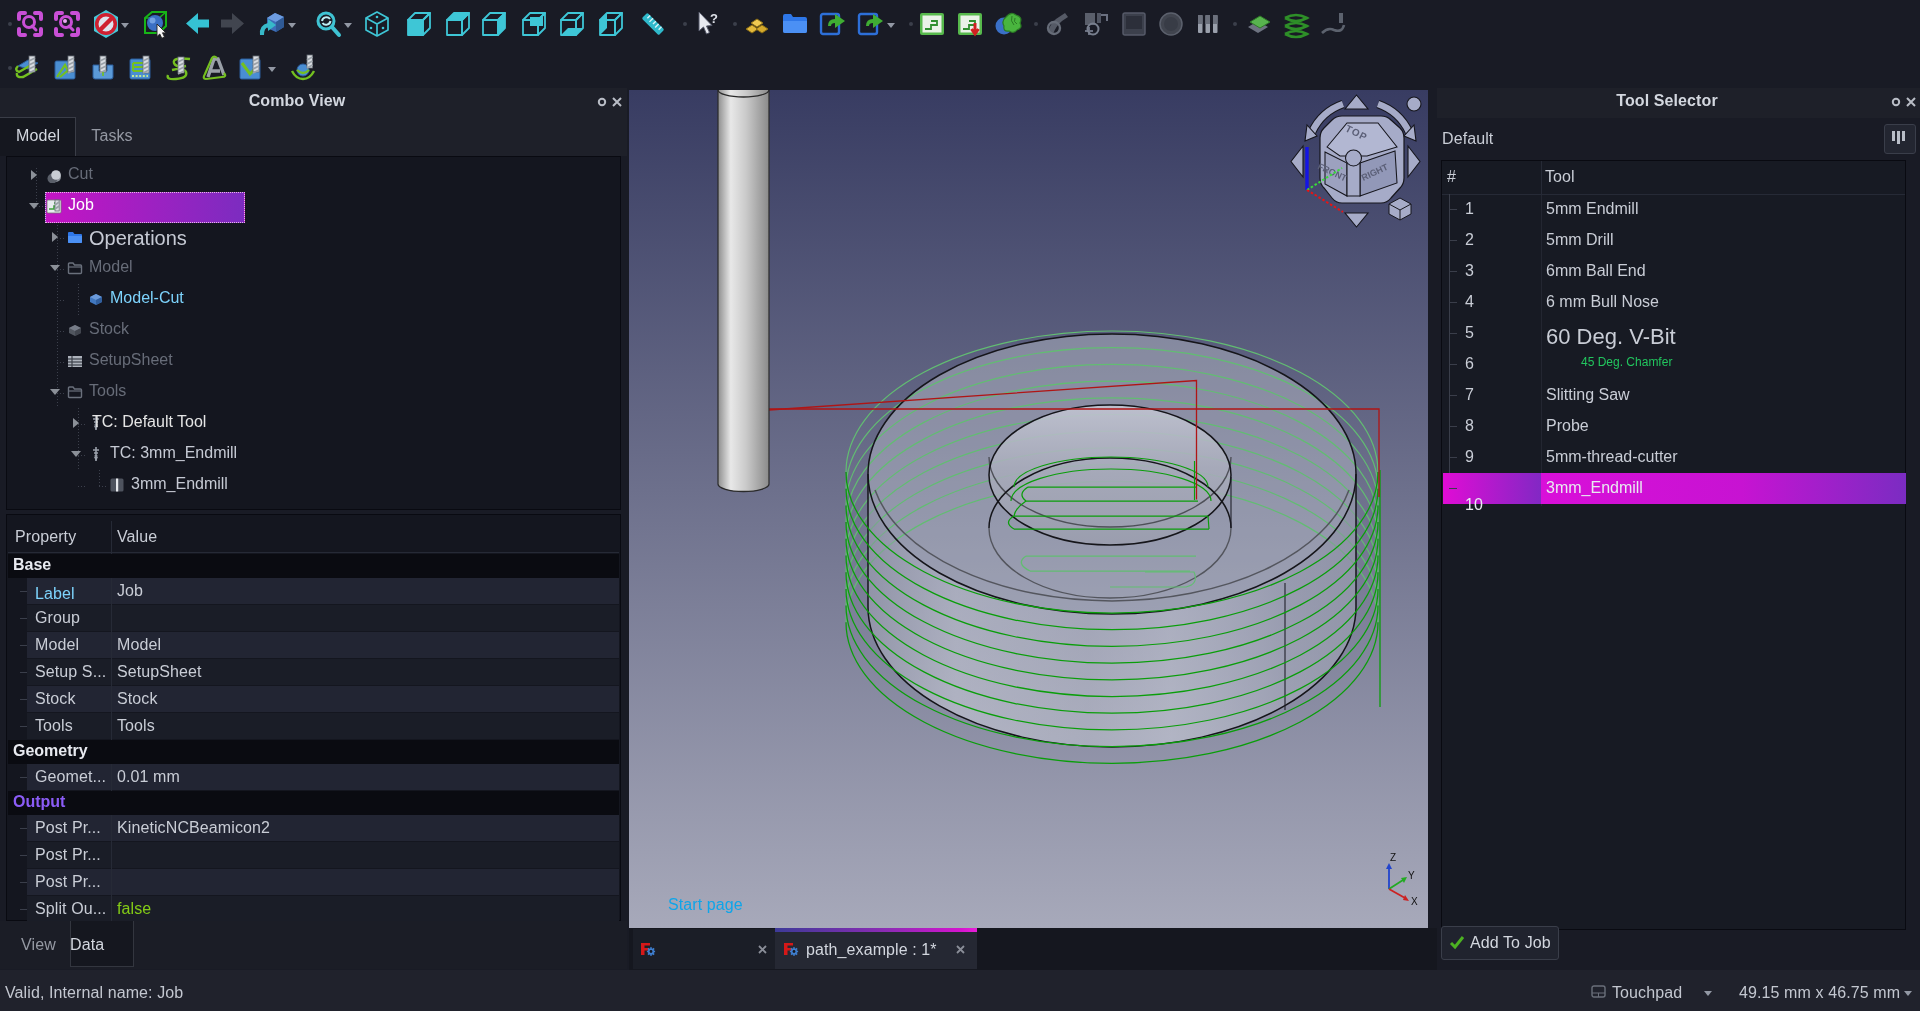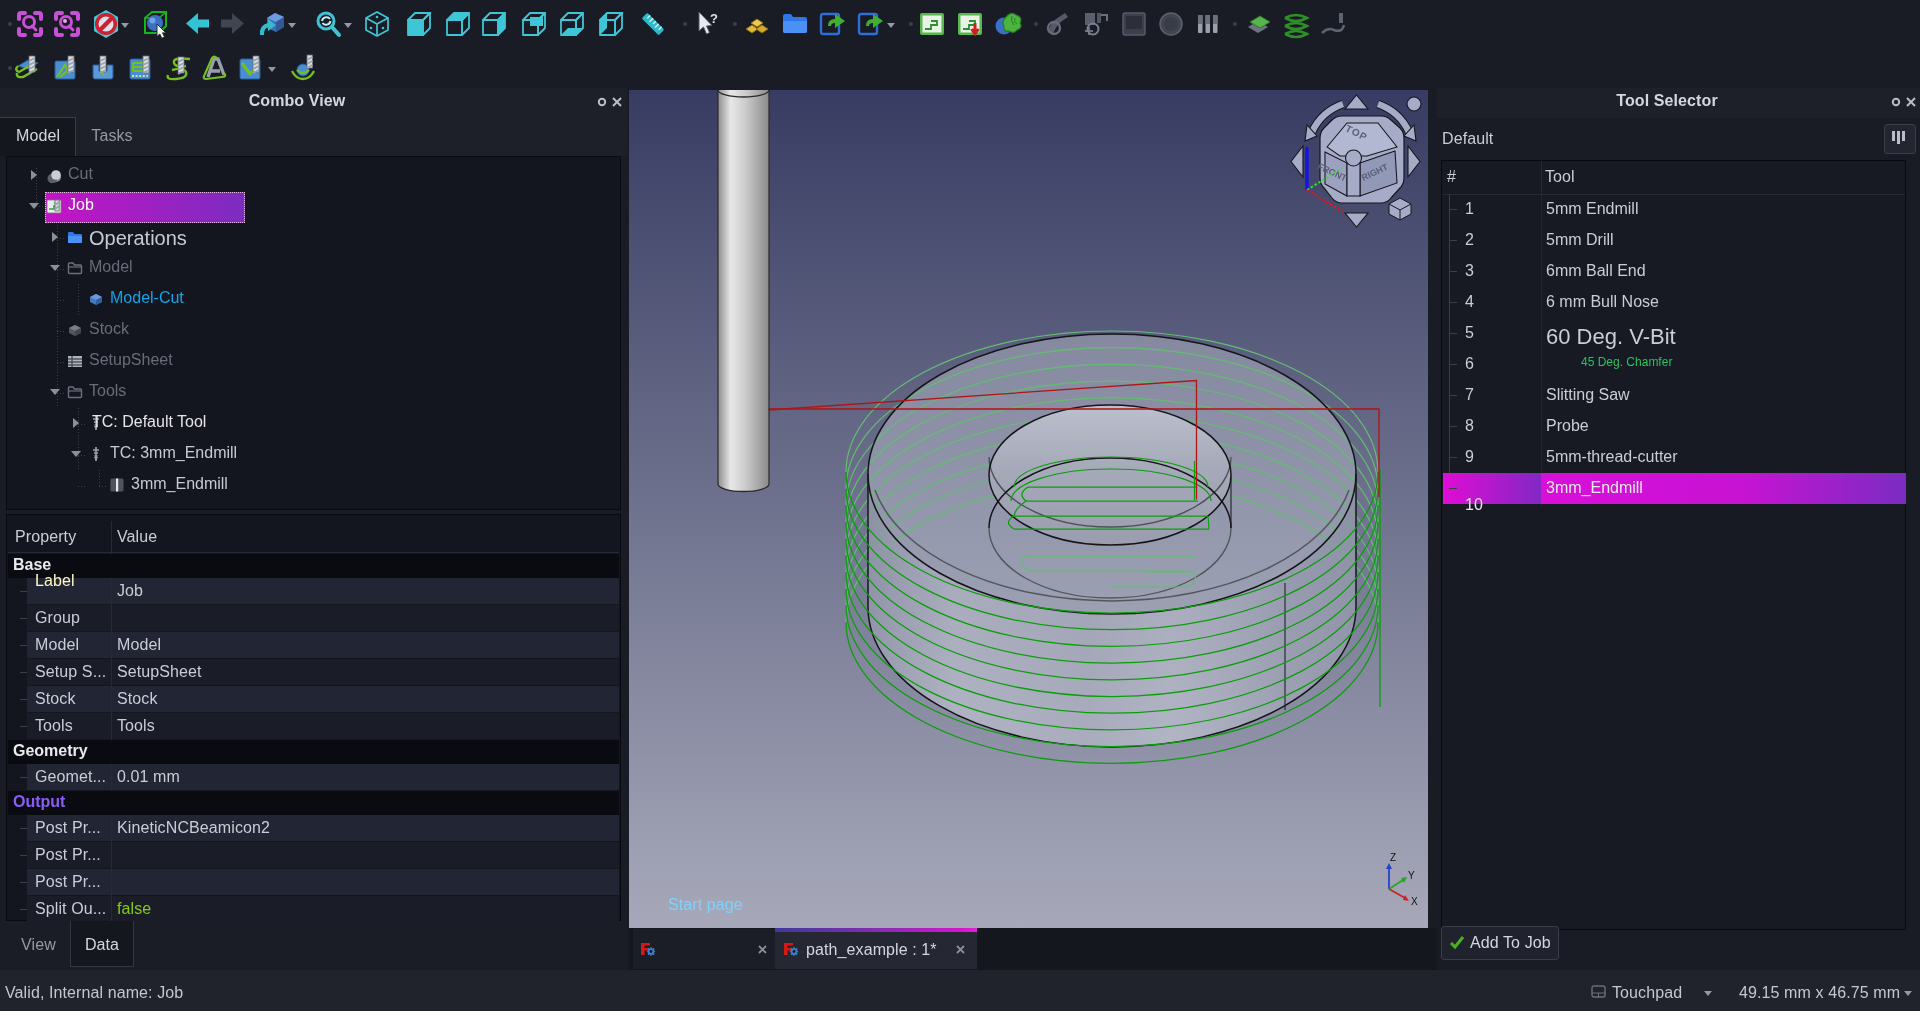--- a/index.html
+++ b/index.html
@@ -383,21 +383,21 @@
 <svg class="abs" style="left:67px;top:260px" width="16" height="16" viewBox="0 0 16 16">
     <path d="M1.5 4 Q1.5 3 2.5 3 L6 3 L7.5 5 L13.5 5 Q14.5 5 14.5 6 L14.5 12.5 Q14.5 13.5 13.5 13.5 L2.5 13.5 Q1.5 13.5 1.5 12.5 Z" fill="none" stroke="#6a707c" stroke-width="1.4"></path>
     <path d="M1.5 7 L14.5 7" stroke="#6a707c" stroke-width="1.2"></path>
   </svg>
 <div class="abs" style="left:89px;top:258px;font-size:16px;color:#676c78;white-space:nowrap">Model</div>
 <svg class="abs" style="left:88px;top:291px" width="16" height="16" viewBox="0 0 16 16">
     <path d="M2 6 L8 3 L14 6 L14 11 L8 14 L2 11 Z" fill="#4178c0"></path>
     <path d="M2 6 L8 3 L14 6 L8 9 Z" fill="#6b9ada"></path>
     <path d="M8 9 L14 6 L14 11 L8 14 Z" fill="#315f9e"></path>
   </svg>
-<div class="abs" style="left:110px;top:289px;font-size:16px;color:#0ea5e9;white-space:nowrap">Model-Cut</div>
+<div class="abs" style="left:110px;top:289px;font-size:16px;color:#7dd3fc;white-space:nowrap">Model-Cut</div>
 <svg class="abs" style="left:67px;top:322px" width="16" height="16" viewBox="0 0 16 16">
     <path d="M2 6 L8 3 L14 6 L14 11 L8 14 L2 11 Z" fill="#51565f"></path>
     <path d="M2 6 L8 3 L14 6 L8 9 Z" fill="#767c88"></path>
     <path d="M8 9 L14 6 L14 11 L8 14 Z" fill="#41454e"></path>
   </svg>
 <div class="abs" style="left:89px;top:320px;font-size:16px;color:#676c78;white-space:nowrap">Stock</div>
 <svg class="abs" style="left:67px;top:353px" width="16" height="16" viewBox="0 0 16 16">
     <rect x="1" y="3" width="14" height="11" fill="#aeb3bc"></rect>
     <g stroke="#3c4049" stroke-width="1.2">
       <line x1="1" y1="6" x2="15" y2="6"></line>
@@ -438,21 +438,21 @@
 <div class="abs" style="left:131px;top:475px;font-size:16px;color:#c6cad4;white-space:nowrap">3mm_Endmill</div>
 <div class="abs" style="left:6px;top:514px;width:615px;height:407px;background:#14161f;border:1px solid #090a11"></div>
 <div class="abs" style="left:8px;top:521px;width:611px;height:32px;border-bottom:1px solid #262a36"></div>
 <div class="abs txt" style="left:15px;top:528px;color:#c9cdd6">Property</div>
 <div class="abs txt" style="left:117px;top:528px;color:#c9cdd6">Value</div>
 <div class="abs" style="left:111px;top:521px;width:1px;height:398px;background:#262a36"></div>
 <div class="abs" style="left:8px;top:554px;width:611px;height:24px;background:#0a0b11"></div>
 <div class="abs" style="left:13px;top:556px;font-size:16px;font-weight:bold;color:#e8eaf0">Base</div>
 <div class="abs" style="left:27px;top:578px;width:592px;height:27px;background:#222533;border-bottom:1px solid #14161f"></div>
 <div class="abs" style="left:20px;top:591px;width:7px;height:1px;background:#3a3e4a"></div>
-<div class="abs txt" style="left:35px;top:572px;color:#fef9c3">Label</div>
+<div class="abs txt" style="left:35px;top:585px;color:#7dd3fc">Label</div>
 <div class="abs txt" style="left:117px;top:582px;color:#c9cdd6">Job</div>
 <div class="abs" style="left:111px;top:578px;width:1px;height:27px;background:#262a36"></div>
 <div class="abs" style="left:27px;top:605px;width:592px;height:27px;background:#1a1d27;border-bottom:1px solid #14161f"></div>
 <div class="abs" style="left:20px;top:618px;width:7px;height:1px;background:#3a3e4a"></div>
 <div class="abs txt" style="left:35px;top:609px;color:#c9cdd6">Group</div>
 <div class="abs" style="left:111px;top:605px;width:1px;height:27px;background:#262a36"></div>
 <div class="abs" style="left:27px;top:632px;width:592px;height:27px;background:#222533;border-bottom:1px solid #14161f"></div>
 <div class="abs" style="left:20px;top:645px;width:7px;height:1px;background:#3a3e4a"></div>
 <div class="abs txt" style="left:35px;top:636px;color:#c9cdd6">Model</div>
 <div class="abs txt" style="left:117px;top:636px;color:#c9cdd6">Model</div>
@@ -495,21 +495,21 @@
 <div class="abs txt" style="left:35px;top:873px;color:#c9cdd6">Post Pr...</div>
 <div class="abs" style="left:111px;top:869px;width:1px;height:27px;background:#262a36"></div>
 <div class="abs" style="left:27px;top:896px;width:592px;height:27px;background:#1a1d27;border-bottom:1px solid #14161f"></div>
 <div class="abs" style="left:20px;top:909px;width:7px;height:1px;background:#3a3e4a"></div>
 <div class="abs txt" style="left:35px;top:900px;color:#c9cdd6">Split Ou...</div>
 <div class="abs txt" style="left:117px;top:900px;color:#84cc16">false</div>
 <div class="abs" style="left:111px;top:896px;width:1px;height:27px;background:#262a36"></div>
 <div class="abs" style="left:0;top:921px;width:627px;height:48px;background:#1b1d26"></div>
 <div class="abs txt" style="left:7px;top:936px;width:63px;text-align:center;color:#9599a3">View</div>
 <div class="abs" style="left:70px;top:921px;width:64px;height:46px;background:#15171f;border:1px solid #33363f;border-top:none"></div>
-<div class="abs txt" style="left:70px;top:936px;width:64px;text-align:center;color:#d3d7df">Data</div>
+<div class="abs txt" style="left:70px;top:936px;width:64px;color:#d3d7df">Data</div>
 <svg class="abs" style="left:629px;top:90px" width="799" height="838">
     <defs>
       <linearGradient id="bgg" x1="0" y1="0" x2="0" y2="1">
         <stop offset="0" stop-color="#383c62"></stop>
         <stop offset="1" stop-color="#a7a9ba"></stop>
       </linearGradient>
       <linearGradient id="toolg" x1="0" y1="0" x2="1" y2="0">
         <stop offset="0" stop-color="#8e8e8e"></stop>
         <stop offset="0.25" stop-color="#e8e8e8"></stop>
         <stop offset="0.55" stop-color="#cacaca"></stop>
@@ -642,21 +642,21 @@
       <rect x="10.2" y="12.8" width="1.6" height="2"></rect>
       <rect x="6.9" y="9.7" width="2" height="1.6"></rect>
       <rect x="13.1" y="9.7" width="2" height="1.6"></rect>
       <rect x="7.8" y="7" width="1.8" height="1.8" transform="rotate(45 8.7 7.9)"></rect>
       <rect x="12.5" y="7" width="1.8" height="1.8" transform="rotate(45 13.4 7.9)"></rect>
       <rect x="7.8" y="12.2" width="1.8" height="1.8" transform="rotate(45 8.7 13.1)"></rect>
       <rect x="12.5" y="12.2" width="1.8" height="1.8" transform="rotate(45 13.4 13.1)"></rect>
     </g>
     <circle cx="11" cy="10.5" r="1.4" fill="#15171f"></circle>
   </svg>
-<div class="abs txt" style="left:668px;top:896px;color:#7dd3fc">Start page</div>
+<div class="abs txt" style="left:668px;top:896px;color:#0ea5e9">Start page</div>
 <svg class="abs" style="left:757px;top:944px" width="11" height="11" viewBox="0 0 11 11">
     <path d="M2 2 L9 9 M9 2 L2 9" stroke="#8a8e98" stroke-width="1.8"></path>
   </svg>
 <div class="abs" style="left:775px;top:929px;width:202px;height:40px;background:#252833"></div>
 <div class="abs" style="left:775px;top:928px;width:202px;height:4px;background:linear-gradient(90deg,#3d3a98,#8c2bb4 55%,#d414ce 92%,#e81fd8)"></div>
 <svg class="abs" style="left:783px;top:941px" width="16" height="16" viewBox="0 0 16 16">
     <path d="M1 2 L10 2 L10 4.5 L4.5 4.5 L4.5 7 L9 7 L9 9.5 L4.5 9.5 L4.5 14 L1 14 Z" fill="#d51818"></path>
     <g fill="#3f7fd0">
       <circle cx="11" cy="10.5" r="3.1"></circle>
       <rect x="10.2" y="6.2" width="1.6" height="2"></rect>

